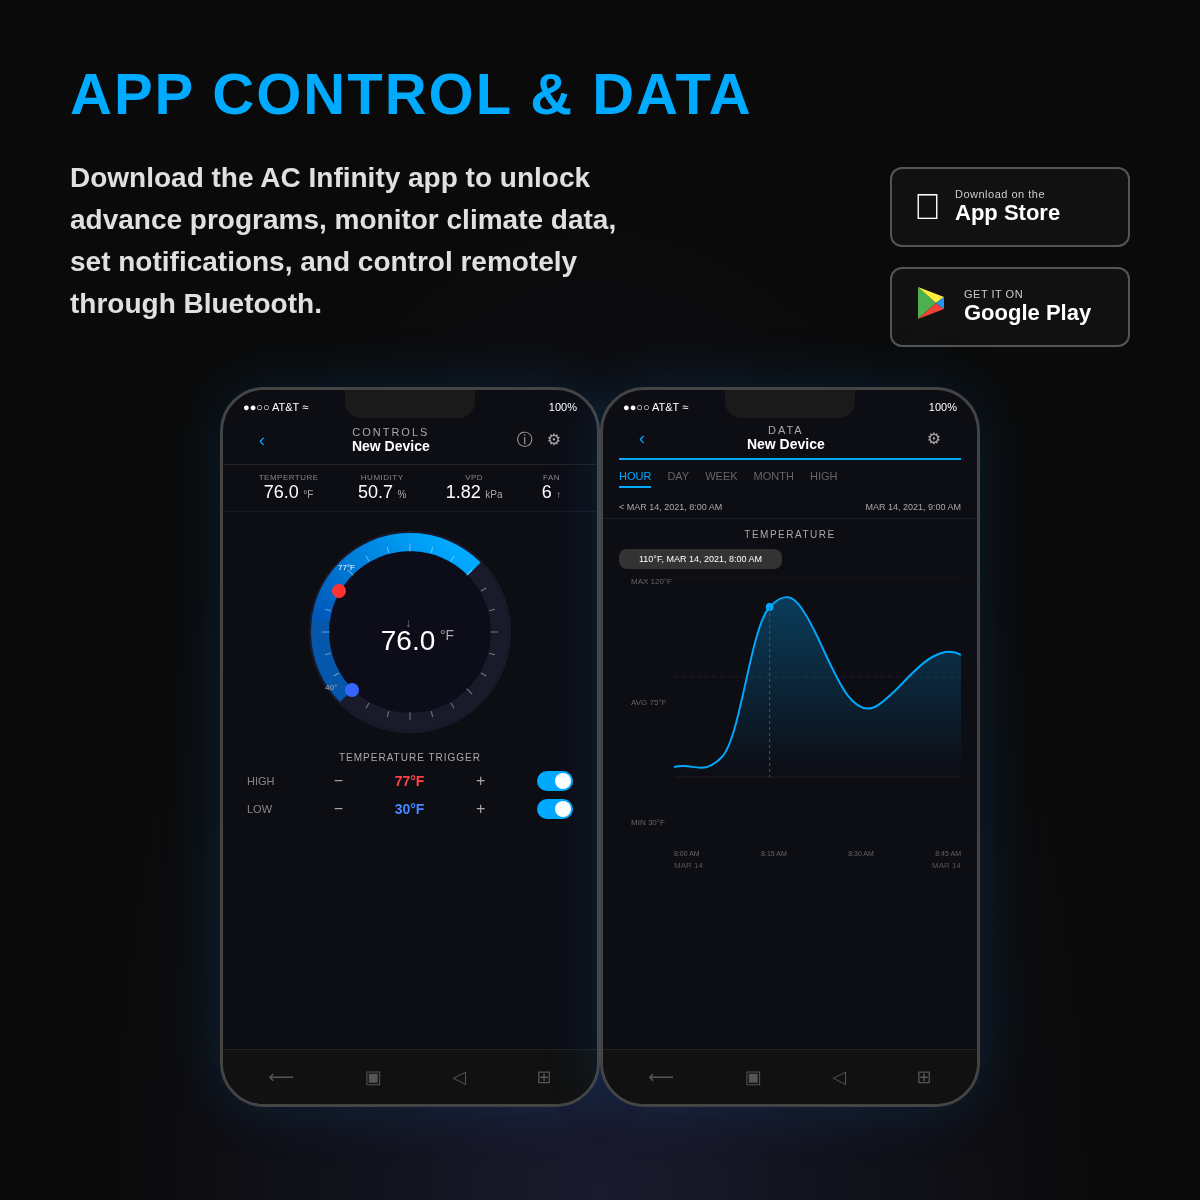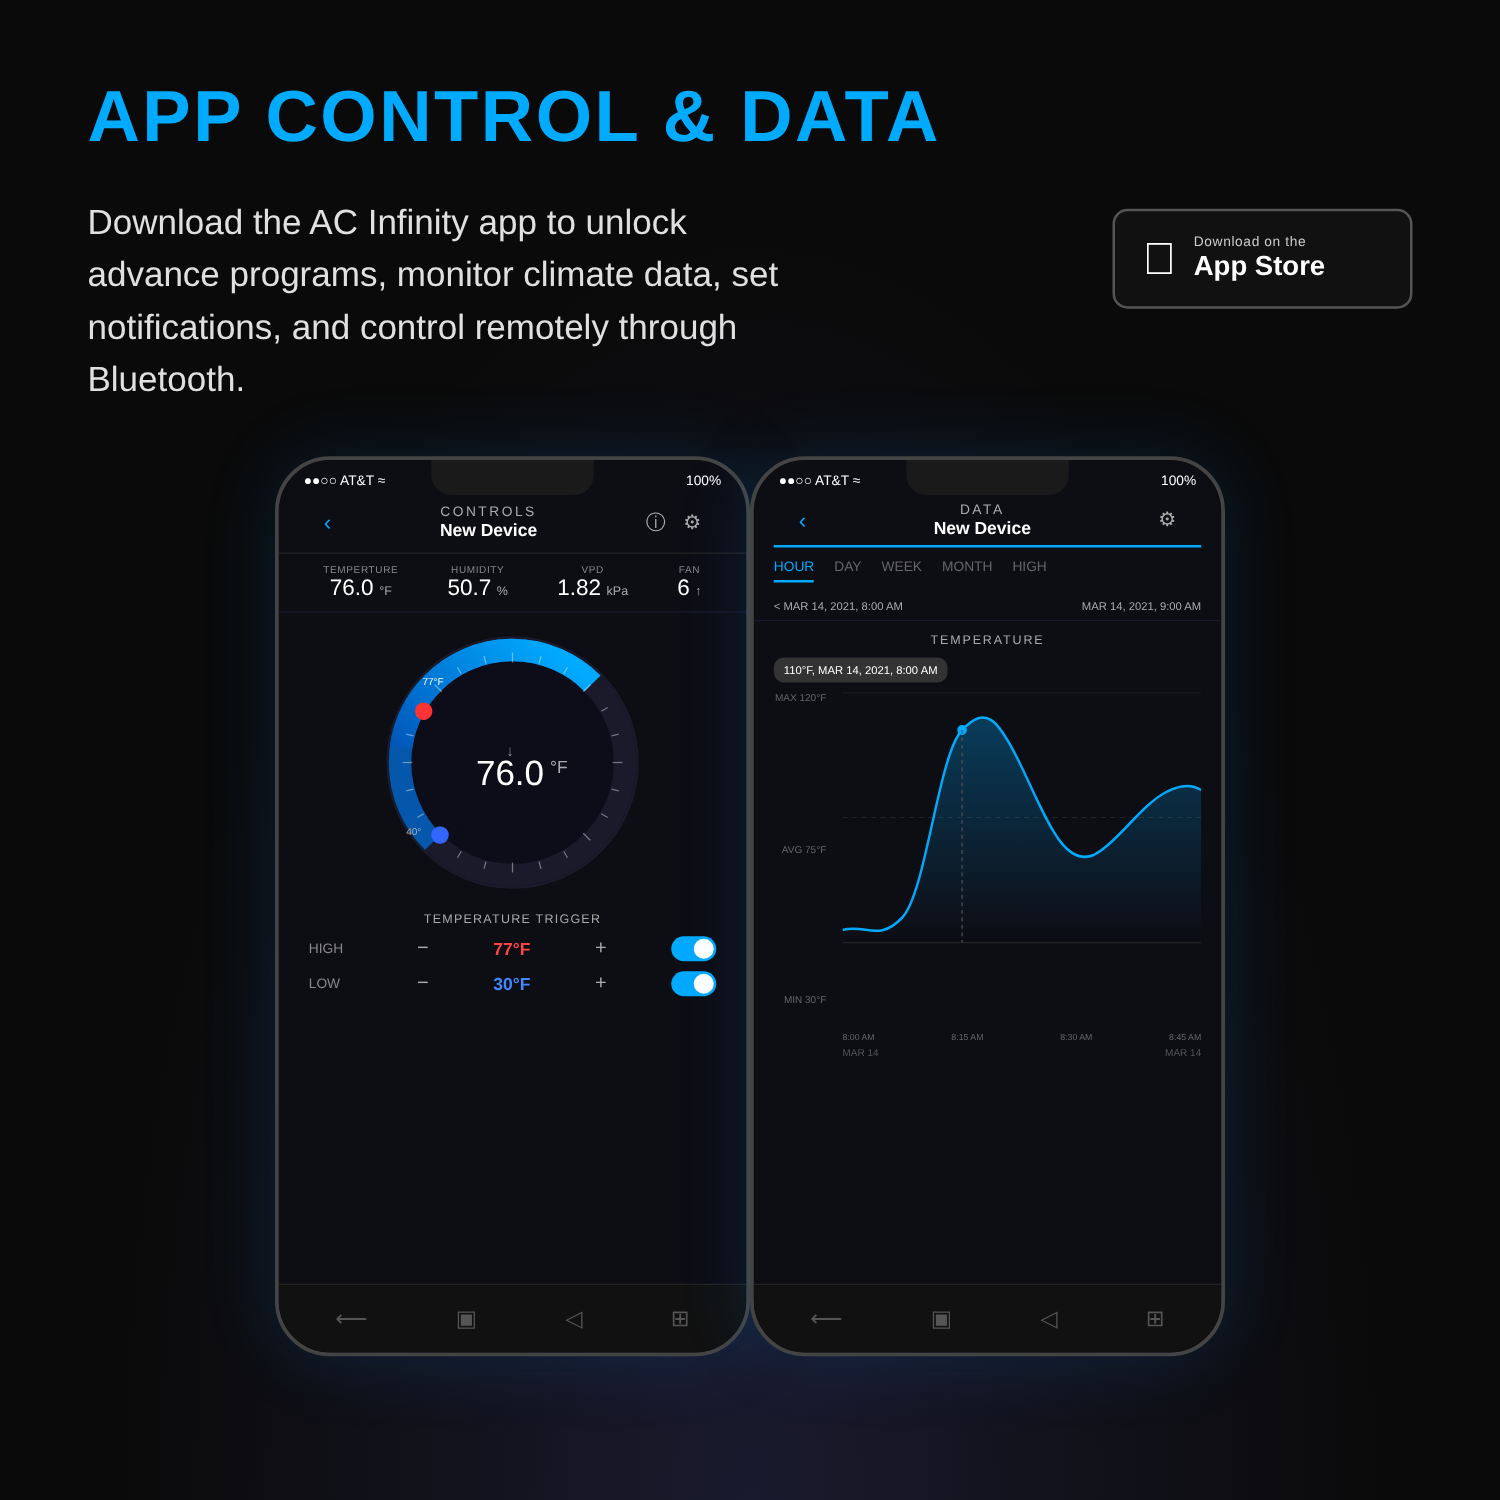--- a/index.html
+++ b/index.html
@@ -36,21 +36,21 @@
       align-items: flex-start;
       justify-content: space-between;
       margin-bottom: 40px;
     }
 
     .description {
       font-size: 28px;
       color: #e0e0e0;
       line-height: 1.5;
       max-width: 560px;
-      font-weight: 400;
+      font-weight: 700;
     }
 
     .store-buttons {
       display: flex;
       flex-direction: column;
       gap: 20px;
       margin-top: 10px;
     }
 
     .store-btn {
@@ -320,43 +320,42 @@
       font-size: 10px;
       color: #aaa;
       letter-spacing: 1.5px;
       margin-bottom: 8px;
     }
 
     .tooltip-bubble {
       background: #333;
       color: #fff;
       font-size: 9px;
-      padding: 5px 8px;
+      padding: 5px 20px;
       border-radius: 8px;
       display: inline-block;
       margin-bottom: 8px;
     }
 
     .chart-area {
       position: relative;
       height: 280px;
     }
 
     .chart-labels-y {
       position: absolute;
-      left: 1px;
+      left: 12px;
       top: 0;
       bottom: 30px;
       display: flex;
       flex-direction: column;
       justify-content: space-between;
       font-size: 8px;
       color: #666;
       padding-right: 4px;
-      align-items: flex-end;
     }
 
     .chart-line-area {
       position: absolute;
       left: 55px;
       right: 0;
       top: 0;
       bottom: 30px;
     }
 
@@ -405,20 +404,34 @@
     <div class="store-buttons">
 
       <div class="store-btn">
         <div class="store-btn-icon"></div>
         <div class="store-btn-text">
           <span class="store-btn-small">Download on the</span>
           <span class="store-btn-large">App Store</span>
         </div>
       </div>
 
+      <div class="store-btn">
+        <div class="store-btn-icon">
+          <svg class="play-icon" viewBox="0 0 36 36" fill="none">
+            <polygon points="4,2 4,34 22,18" fill="#4CAF50"></polygon>
+            <polygon points="4,2 22,18 30,12" fill="#FFEB3B"></polygon>
+            <polygon points="4,34 22,18 30,24" fill="#F44336"></polygon>
+            <polygon points="22,18 30,12 30,24" fill="#2196F3"></polygon>
+          </svg>
+        </div>
+        <div class="store-btn-text">
+          <span class="store-btn-small">GET IT ON</span>
+          <span class="store-btn-large">Google Play</span>
+        </div>
+      </div>
     </div>
   </div>
 
   <div class="phones-section">
 
     <div class="phone">
       <div class="phone-screen">
 
         <div class="status-bar">
           <span class="status-left">●●○○ AT&amp;T ≈</span>

